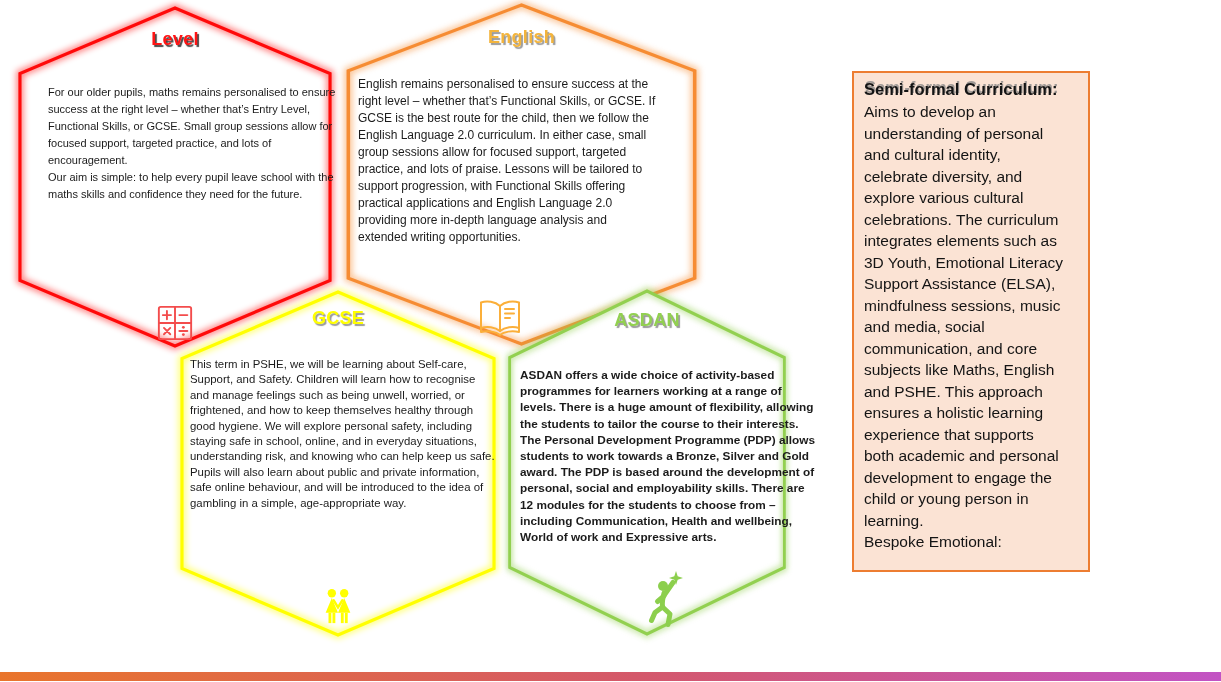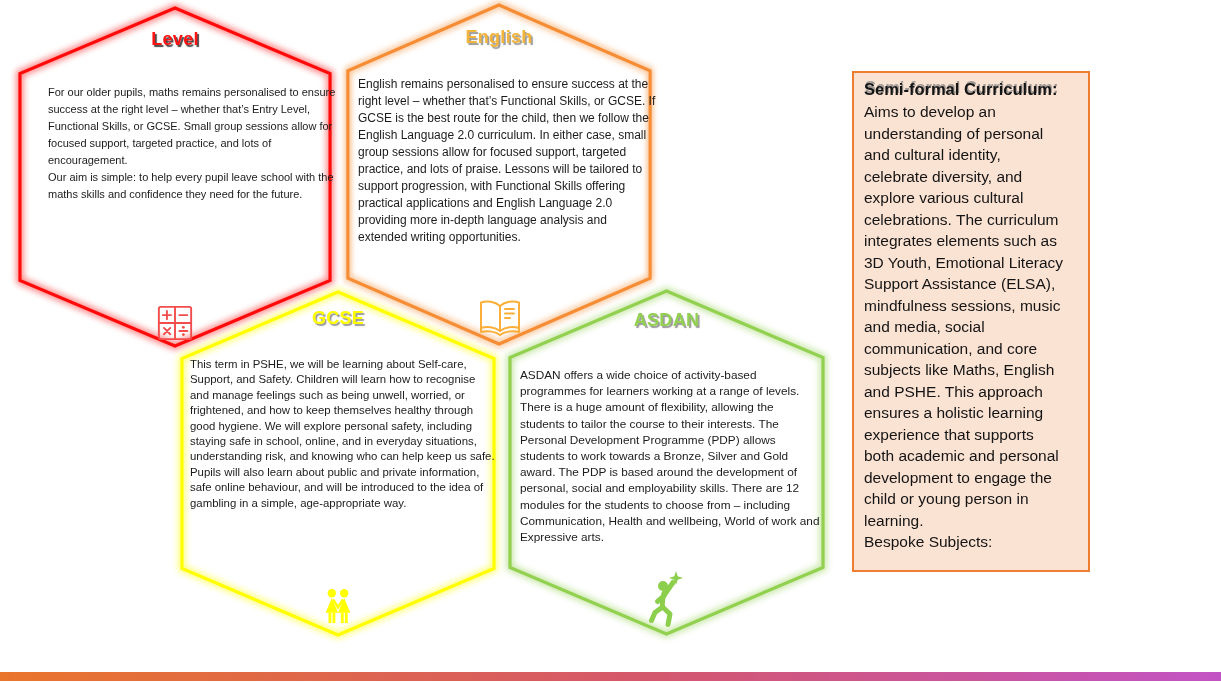--- a/index.html
+++ b/index.html
@@ -25,38 +25,38 @@
   .hex--maths  .hex-title { top:24px; }
   .hex--english .hex-title { top:25px; }
   .hex--pshe   .hex-title { top:19px; }
   .hex--asdan  .hex-title { top:22px; }
 
   .hex-body { position:absolute; color:#1b1b1b; }
   .hex-body p { margin:0; }
   .hex--maths  .hex-body { left:31px; top:79px; width:294px; font-size:11px;   line-height:17px; }
   .hex--english .hex-body { left:13px; top:74px; width:299px; font-size:12px;  line-height:17px; }
   .hex--pshe   .hex-body { left:11px; top:68px; width:305px; font-size:11.4px; line-height:15.4px; }
-  .hex--asdan  .hex-body { left:13px; top:79px; width:300px; font-size:11.8px; line-height:16.2px; }
+  .hex--asdan  .hex-body { left:13px; top:79px; width:300px; font-size:11.8px; line-height:16.2px;font-weight:bold; }
 
   .hex-icon { position:absolute; }
   .hex--maths  .hex-icon { left:139px; top:299px; width:38px; height:38px; }
   .hex--english .hex-icon { left:131px; top:293px; width:48px; height:48px; }
   .hex--pshe   .hex-icon { left:140px; top:298px; width:38px; height:39px; }
   .hex--asdan  .hex-icon { left:140px; top:281px; width:42px; height:60px; }
 
   .icon-stroke { stroke:var(--icon); fill:none; stroke-width:2; stroke-linecap:round; stroke-linejoin:round; }
   .icon-fill   { fill:var(--icon); stroke:none; }
   .icon-limb   { stroke:var(--icon); fill:none; stroke-width:5; stroke-linecap:round; stroke-linejoin:round; }
   .icon-arm    { stroke:var(--icon); fill:none; stroke-width:2.6; stroke-linecap:round; }
 
   
   .hex--maths  { left:17px;  top:5px;   width:316px; height:344px; }
-  .hex--english{ left:345px; top:2px;   width:308px; height:345px; }
+  .hex--english{ left:345px; top:2px;   width:308px; height:345px;padding-left:45px; }
   .hex--pshe   { left:179px; top:289px; width:318px; height:349px; }
-  .hex--asdan  { left:507px; top:288px; width:319px; height:349px; }
+  .hex--asdan  { left:507px; top:288px; width:280px; height:349px; }
 
   
   .side-panel {
     position:absolute; left:852px; top:71px; width:238px; height:501px;
     box-sizing:border-box; background:var(--panel-bg);
     border:2.5px solid var(--panel-border);
     padding:5px 20px 6px 10px;
     color:#141414; font-size:15.5px; line-height:21.5px;
   }
   .panel-title {
@@ -165,16 +165,16 @@
       <path d="M17 27 L10.5 32.5"></path>
       <path d="M15.5 38 L23 45 L21 55.5"></path>
       <path d="M15.5 38 L8 43.5 L4.5 51.5"></path>
     </g>
   </svg>
 </div>
 
 <div class="side-panel" style="--panel-bg: #fbe3d4; --panel-border: #ed7d31;">
   <span class="panel-title">Semi-formal Curriculum:</span>
   <div class="panel-body">Aims to develop an understanding of personal and cultural identity, celebrate diversity, and explore various cultural celebrations. The curriculum integrates elements such as 3D Youth, Emotional Literacy Support Assistance (ELSA), mindfulness sessions, music and media, social communication, and core subjects like Maths, English and PSHE. This approach ensures a holistic learning experience that supports both academic and personal development to engage the child or young person in learning.</div>
-  <div class="panel-footer">Bespoke Subjects:</div>
+  <div class="panel-footer">Bespoke Emotional:</div>
 </div>
 
 <div class="footer-bar" style="--g0: #e9752c; --g1: #d4586a; --g2: #c253c4;"></div>
 
 </body></html>

